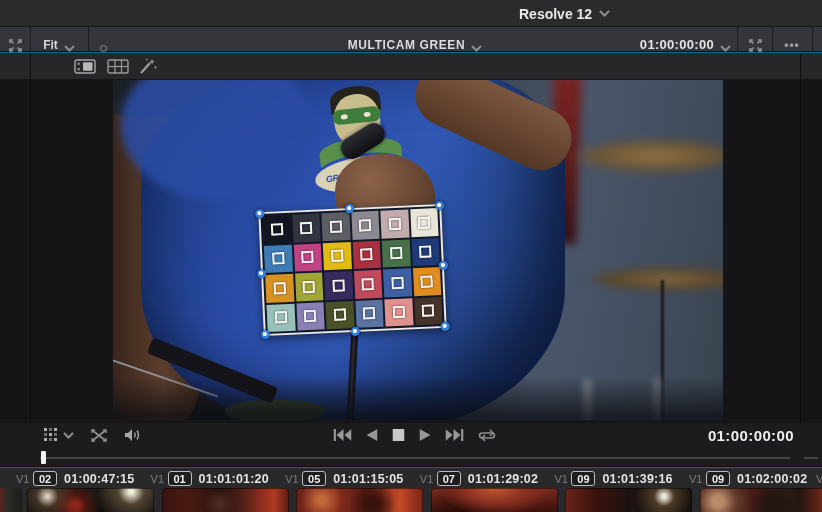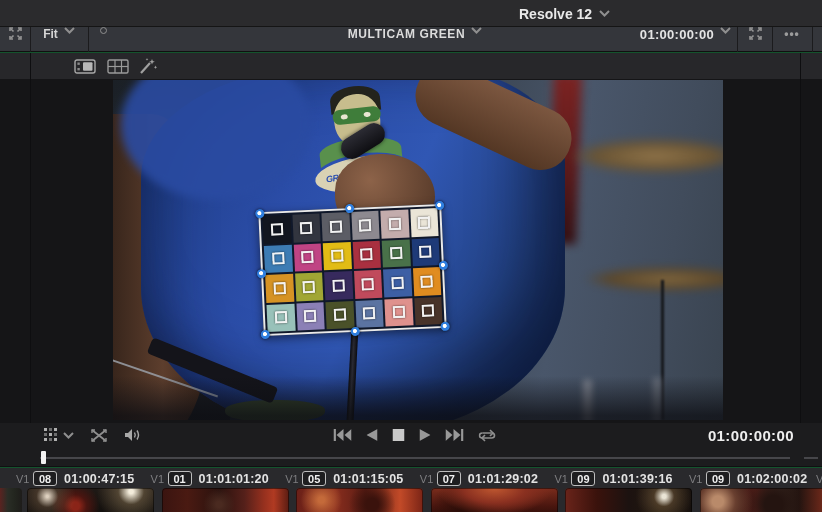--- a/index.html
+++ b/index.html
@@ -1,28 +1,28 @@
 <!DOCTYPE html>
 <html><head>
 <meta charset="utf-8">
 <style>
   html,body{margin:0;padding:0;background:#000;}
   *{box-sizing:border-box;font-family:"Liberation Sans",sans-serif;}
-  .app{position:relative;width:822px;height:512px;background:#14532d;overflow:hidden;}
+  .app{position:relative;width:822px;height:512px;background:#0369a1;overflow:hidden;}
 
   
   .titlebar{position:absolute;left:0;top:0;width:822px;height:27px;background:#2b2b2d;border-bottom:1px solid #151515;}
   .title-group{position:absolute;left:519px;top:0;height:27px;display:flex;align-items:center;gap:7px;cursor:default;}
   .title-group .t{font-size:14px;font-weight:700;color:#e9e9e9;}
   .chev{width:11px;height:7px;}
   .chev polyline{fill:none;stroke:#8f8f8f;stroke-width:2;}
 
   
   .toolbar{position:absolute;left:0;top:27px;width:822px;height:25px;background:#34363b;border-bottom:1px solid #101010;}
-  .tb-cell{position:absolute;top:0;height:25px;display:flex;align-items:flex-start;justify-content:center;gap:6px;}
+  .tb-cell{position:absolute;top:0;height:25px;display:flex;align-items:flex-end;justify-content:center;gap:6px;}
   .tb-sep{position:absolute;top:0;width:1px;height:25px;background:#1b1b1d;}
   .corner-btn{left:0;width:30px;}
   .fit-btn{left:31px;width:56px;}
   .fit-btn .lbl{font-size:12px;font-weight:700;color:#d6d6d6;}
   .circle-btn{left:89px;width:28px;}
   .ring{width:7px;height:7px;border:1.5px solid #8f8f8f;border-radius:50%;}
   .mode-btn{left:320px;width:190px;}
   .mode-btn .lbl{font-size:12px;font-weight:700;letter-spacing:.6px;color:#dcdcdc;white-space:nowrap;}
   .tc-btn{right:85px;width:118px;justify-content:flex-end;padding-right:6px;}
   .tc-btn .lbl{font-size:13px;font-weight:700;color:#e4e4e4;letter-spacing:.3px;}
@@ -404,21 +404,21 @@
     <div class="track-mini"></div>
     <div class="playhead"></div>
   </div>
 
   <div class="clipstrip">
     <div class="thumb-sliver"></div>
     <div id="clips-container">
         <div class="clip" style="left: 16px;">
       <div class="clip-label">
         <span class="trk">V1</span>
-        <span class="num">08</span>
+        <span class="num">02</span>
         <span class="ctc">01:00:47:15</span>
       </div>
       <div class="thumb t1"></div>
     </div>
         <div class="clip" style="left: 150.6px;">
       <div class="clip-label">
         <span class="trk">V1</span>
         <span class="num">01</span>
         <span class="ctc">01:01:01:20</span>
       </div>

